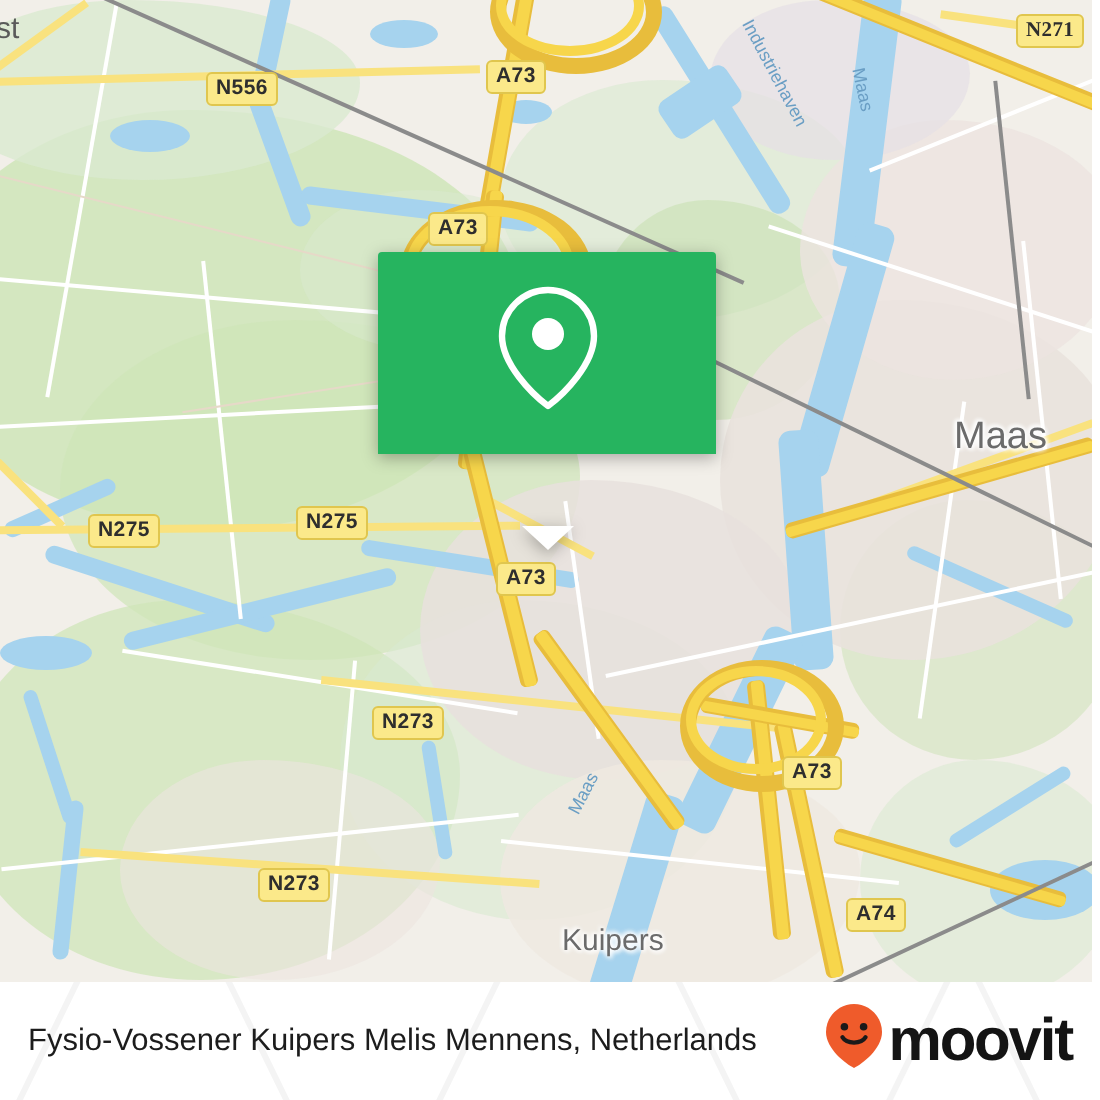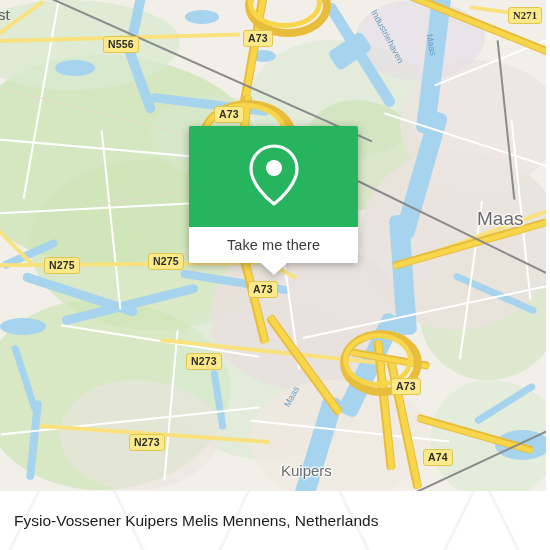--- a/index.html
+++ b/index.html
@@ -256,34 +256,42 @@
 
     <div id="popup">
       <div id="popup-head">
         <span>
           <svg width="56" height="66" viewBox="0 0 56 66" aria-hidden="true">
             <path d="M28 4 C15.3 4 5 14.3 5 27 C5 41 20 56 28 62 C36 56 51 41 51 27 C51 14.3 40.7 4 28 4 Z" fill="none" stroke="#ffffff" stroke-width="3.2" stroke-linejoin="round"></path>
             <circle cx="28" cy="26" r="8" fill="#ffffff"></circle>
           </svg>
         </span>
       </div>
-      <div id="popup-foot">
-        <span>Take me there</span>
-      </div>
       <div id="popup-tail"></div>
     </div>
 
   </div>
 
   <div id="footer">
     <div class="wm" style="left:20px;top:-30px;width:3px;height:130px;transform:rotate(26deg);"></div>
     <div class="wm" style="left:130px;top:-30px;width:3px;height:130px;transform:rotate(-26deg);"></div>
     <div class="wm" style="left:230px;top:-30px;width:3px;height:130px;transform:rotate(26deg);"></div>
     <div class="wm" style="left:355px;top:-30px;width:3px;height:130px;transform:rotate(-26deg);"></div>
     <div class="wm" style="left:455px;top:-30px;width:3px;height:130px;transform:rotate(26deg);"></div>
     <div class="wm" style="left:505px;top:-30px;width:3px;height:130px;transform:rotate(-26deg);"></div>
 
     <div id="footer-inner">
       <div id="footer-title">Fysio-Vossener Kuipers Melis Mennens, Netherlands</div>
+      <div id="logo">
+        <span>
+          <svg width="30" height="34" viewBox="0 0 30 34" aria-hidden="true">
+            <path d="M15 1 C7.3 1 1 7.3 1 15 C1 23.5 11 31 15 33 C19 31 29 23.5 29 15 C29 7.3 22.7 1 15 1 Z" fill="#ef5b2b"></path>
+            <circle cx="10.2" cy="12.4" r="1.9" fill="#1a1a1a"></circle>
+            <circle cx="19.8" cy="12.4" r="1.9" fill="#1a1a1a"></circle>
+            <path d="M9.2 17.6 C11.4 21.2 18.6 21.2 20.8 17.6" fill="none" stroke="#1a1a1a" stroke-width="2.1" stroke-linecap="round"></path>
+          </svg>
+        </span>
+        <span id="logo-word">moovit</span>
+      </div>
     </div>
   </div>
 
 </div>
 
 </body></html>

